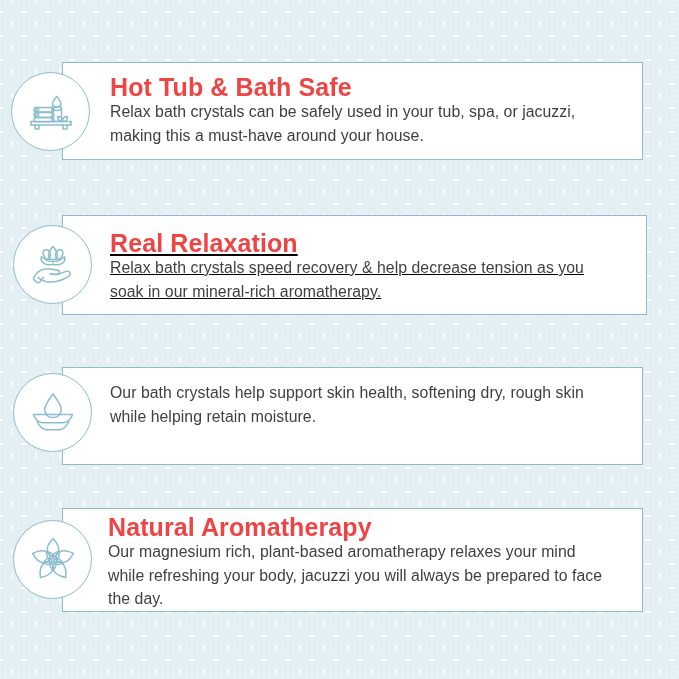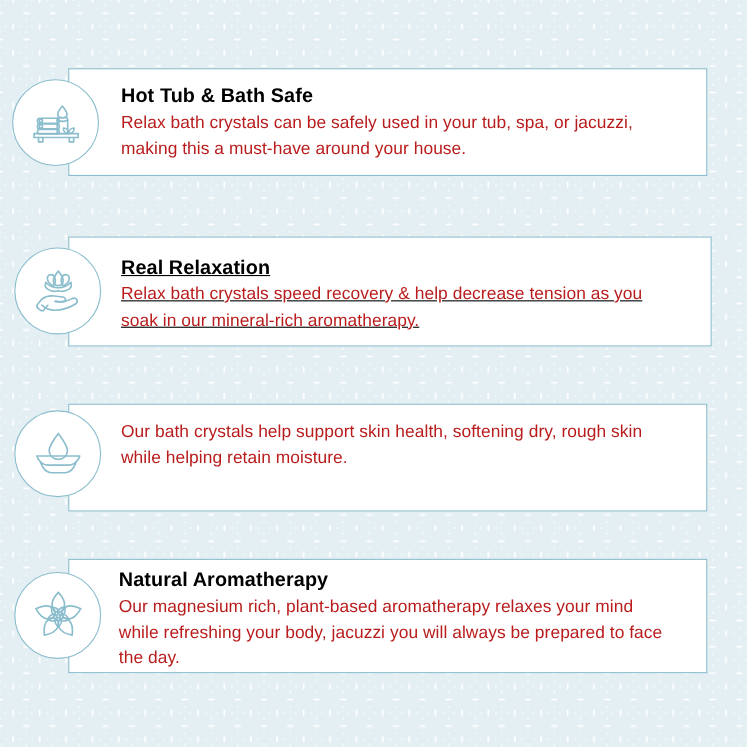--- a/index.html
+++ b/index.html
@@ -62,31 +62,31 @@
   .icon-circle svg {
     display: block;
   }
 
   .text-block {
     position: absolute;
     z-index: 4;
   }
 
   .feature-title {
-    color: #000000;
-    font-size: 18px;
+    color: #ef4444;
+    font-size: 25px;
     font-weight: bold;
     line-height: 24px;
     margin: 0 0 1px 0;
     white-space: nowrap;
     letter-spacing: 0.1px;
   }
 
   .feature-desc {
-    color: #b91c1c;
+    color: #404040;
     font-size: 15.8px;
     line-height: 23.5px;
     margin: 0;
     letter-spacing: 0.05px;
   }
 </style>
 </head>
 <body>
 
 <svg id="wave-bg" viewBox="0 0 679 679" xmlns="http://www.w3.org/2000/svg">

